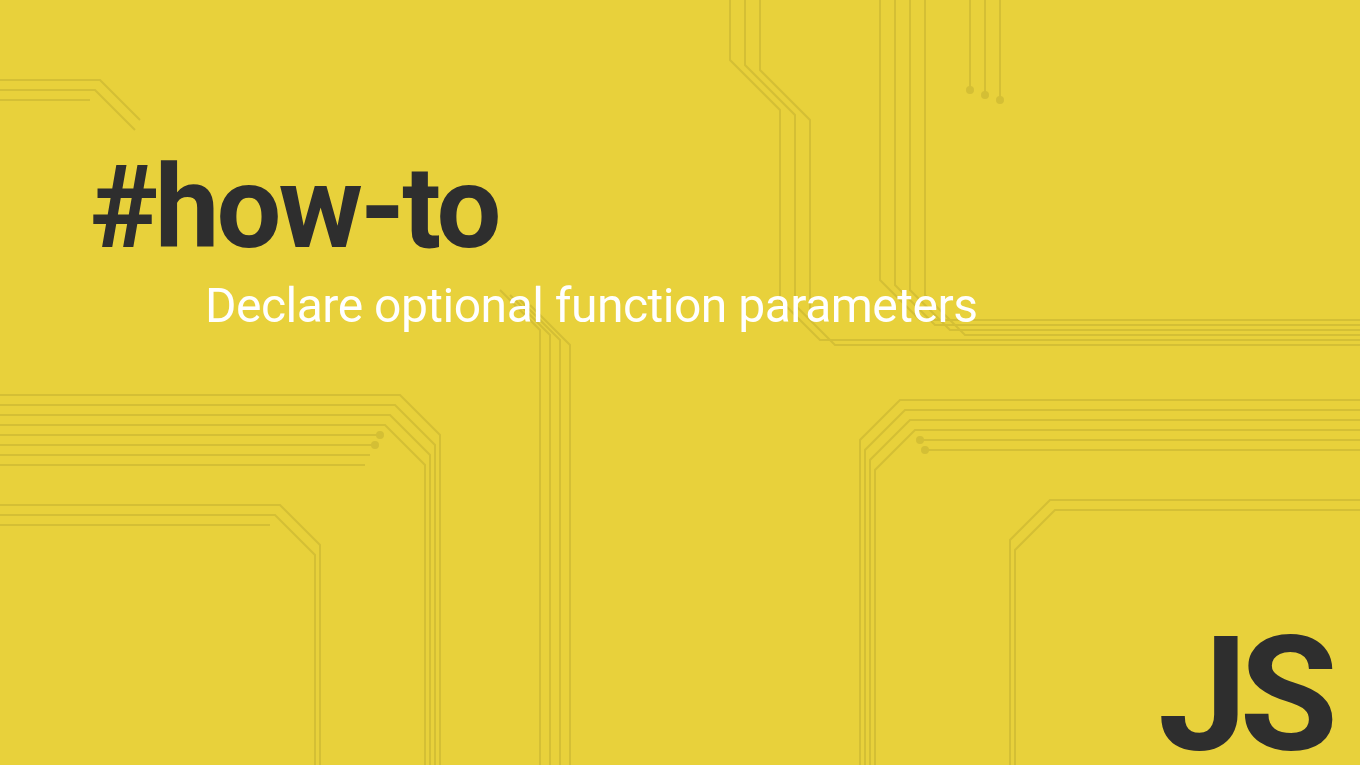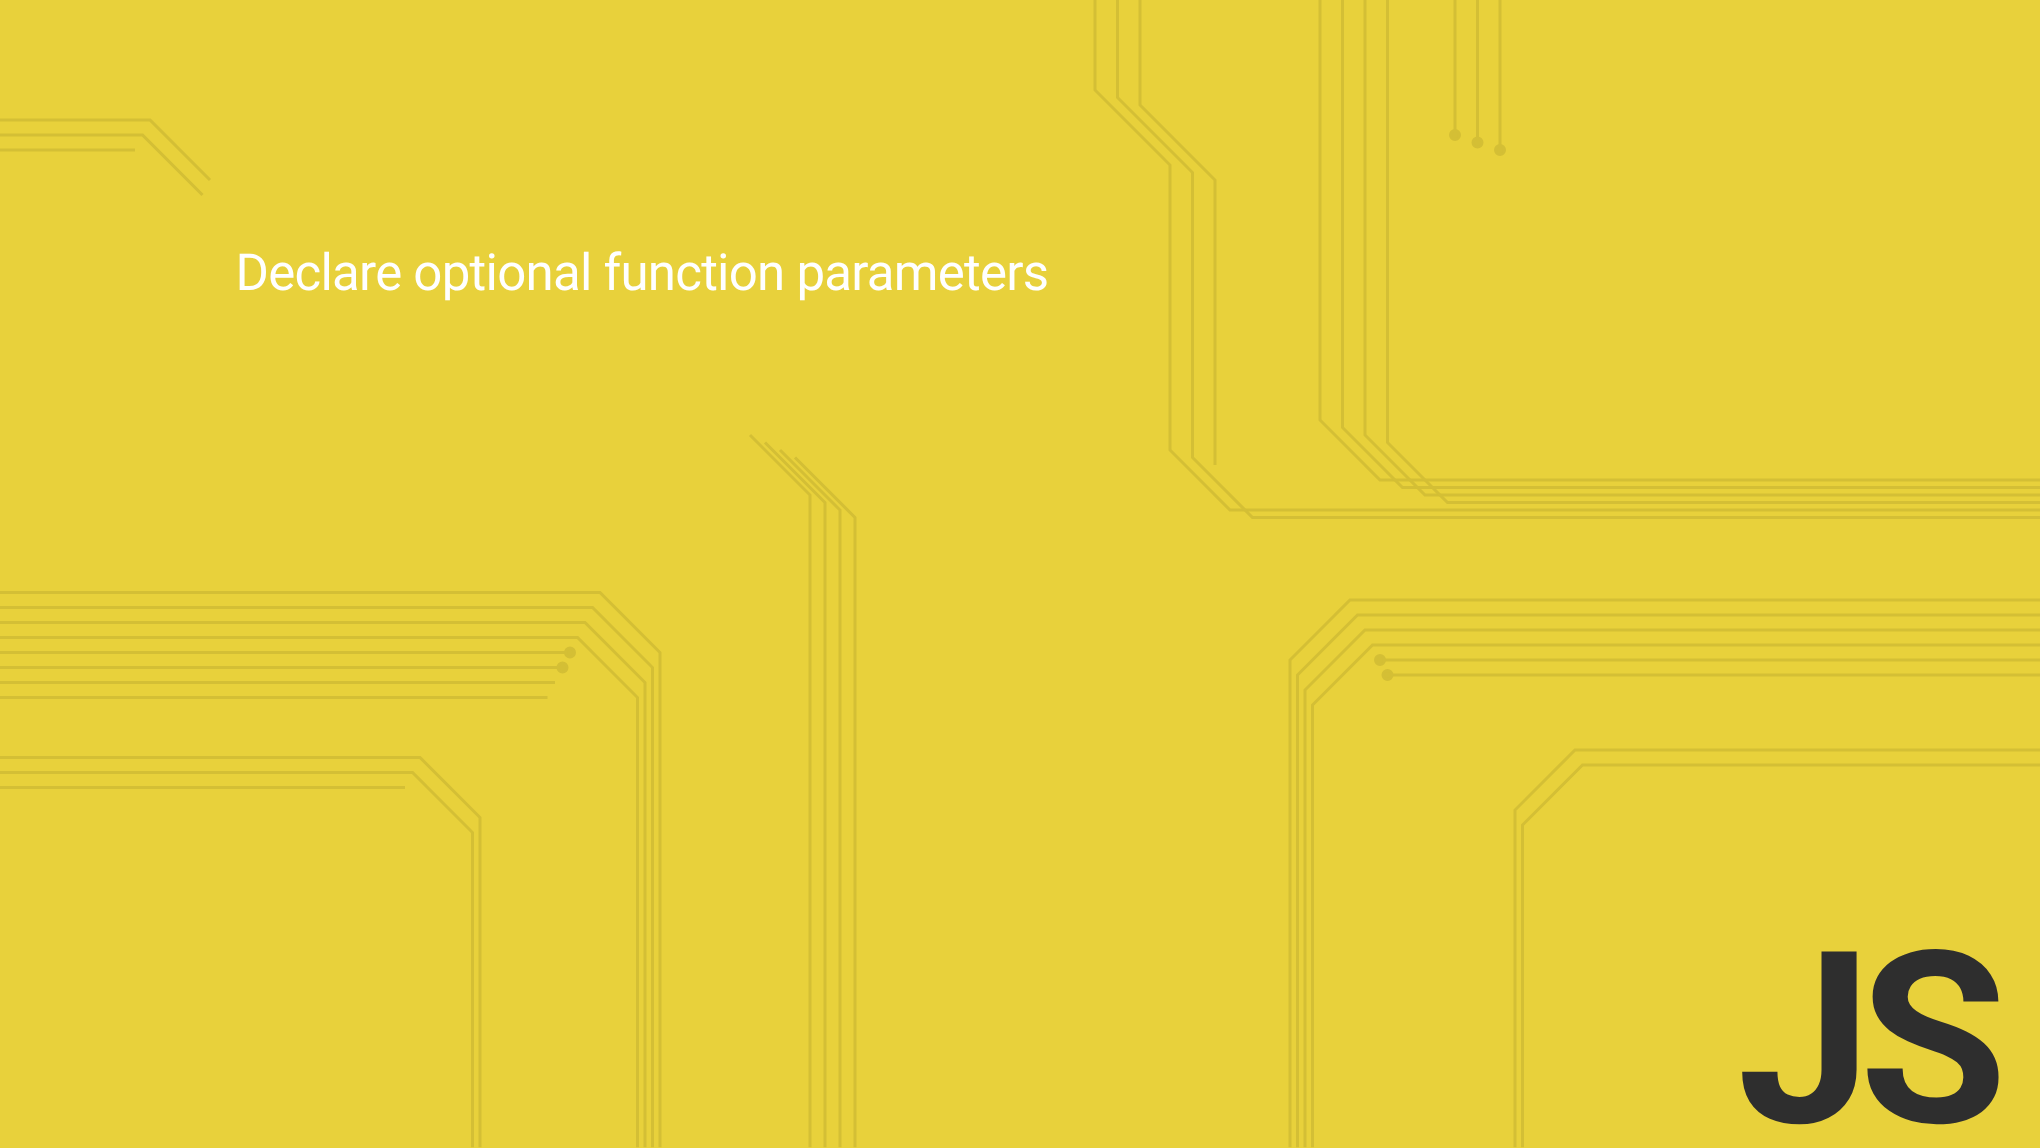--- a/index.html
+++ b/index.html
@@ -30,24 +30,24 @@
       padding-left: 90px;
     }
     .tag {
       font-size: 115px;
       font-weight: 700;
       color: #2e2e2e;
       letter-spacing: -3px;
       line-height: 1;
     }
     .title {
-      font-size: 34px;
+      font-size: 48px;
       font-weight: 400;
       color: #ffffff;
-      margin-left: 67px;
+      margin-left: 115px;
       margin-top: 12px;
       letter-spacing: -0.5px;
     }
     .js-logo {
       position: absolute;
       bottom: -10px;
       right: 30px;
       font-size: 160px;
       font-weight: 700;
       color: #2e2e2e;
@@ -111,16 +111,17 @@
     <circle cx="375" cy="445" r="3" fill="#d4bf35"></circle>
     <circle cx="920" cy="440" r="3" fill="#d4bf35"></circle>
     <circle cx="925" cy="450" r="3" fill="#d4bf35"></circle>
     <circle cx="970" cy="90" r="3" fill="#d4bf35"></circle>
     <circle cx="985" cy="95" r="3" fill="#d4bf35"></circle>
     <circle cx="1000" cy="100" r="3" fill="#d4bf35"></circle>
   </g>
 </svg>
 
 <div class="content">
+  <div class="tag">#how-to</div>
   <div class="title">Declare optional function parameters</div>
 </div>
 
 <div class="js-logo">JS</div>
 
 </body></html>

